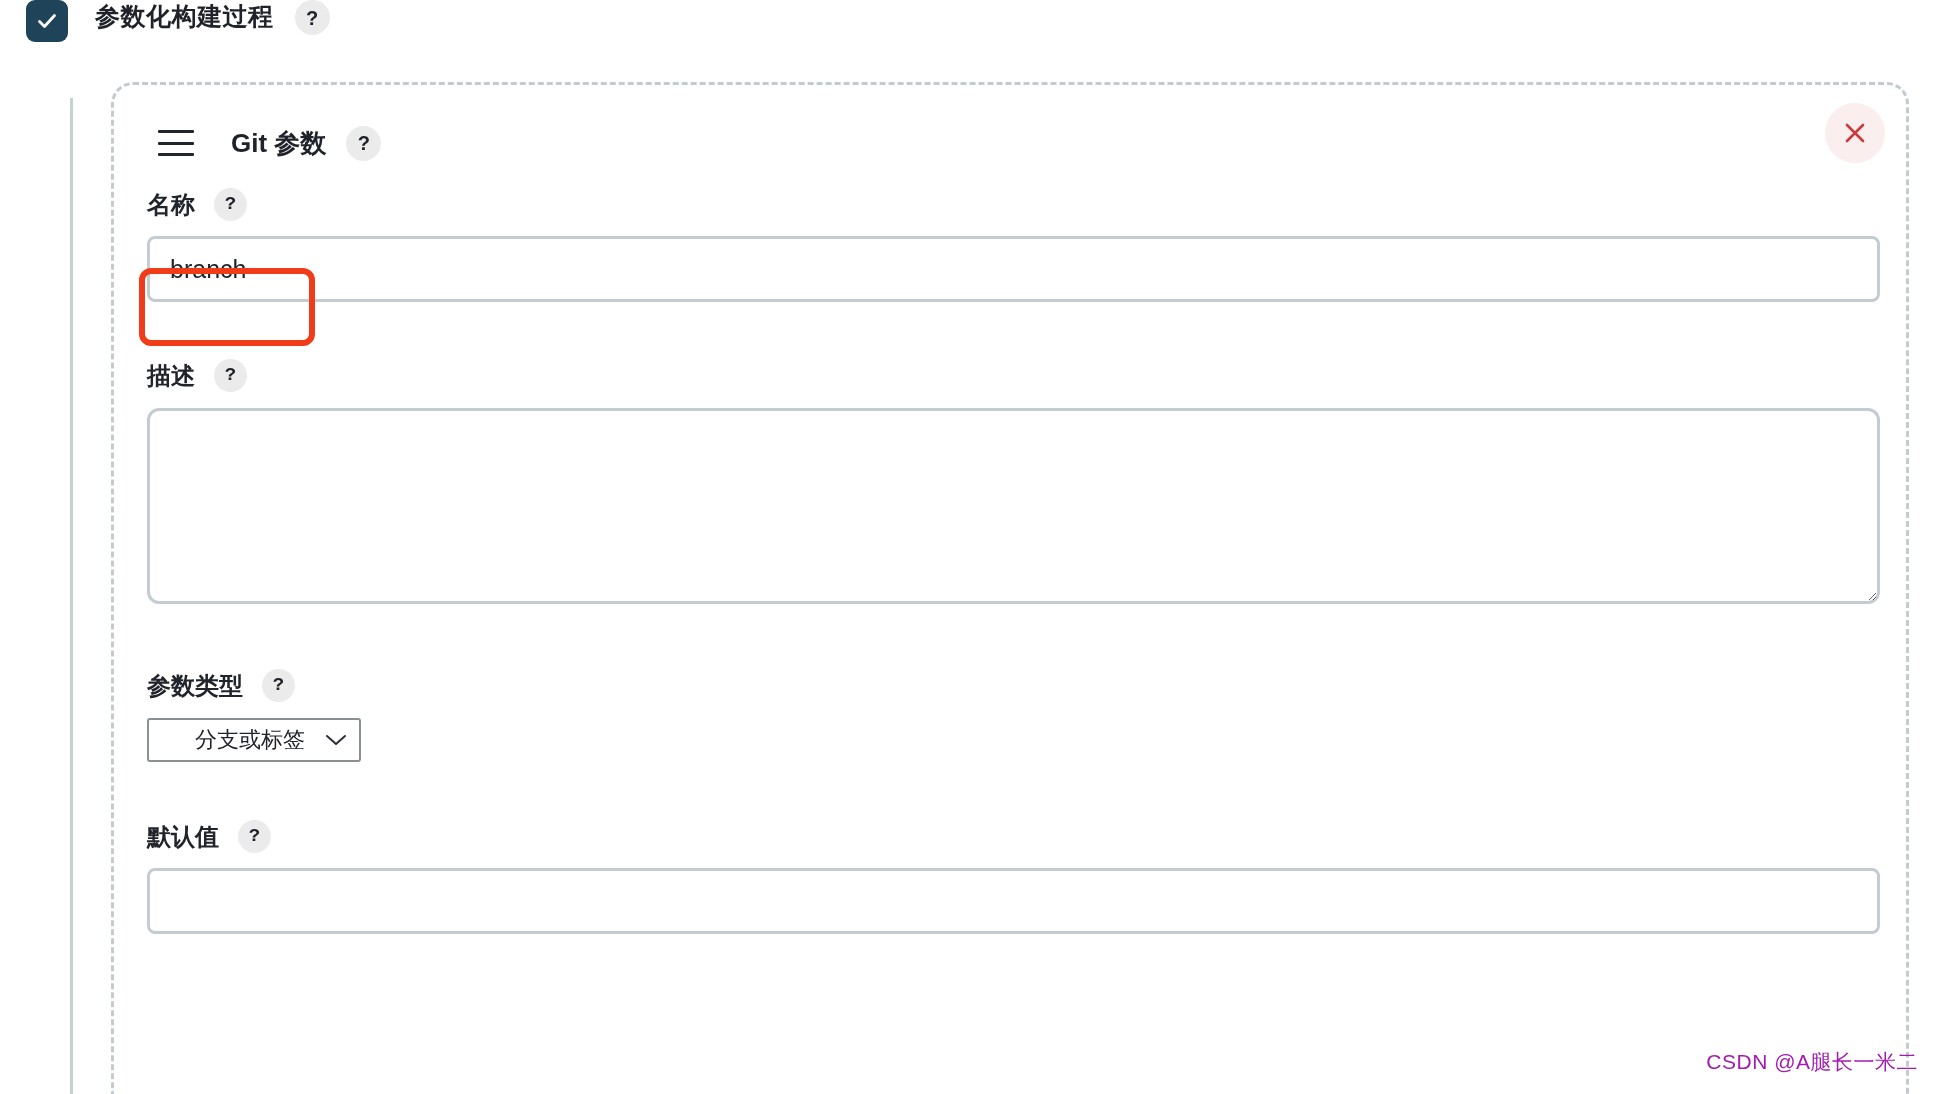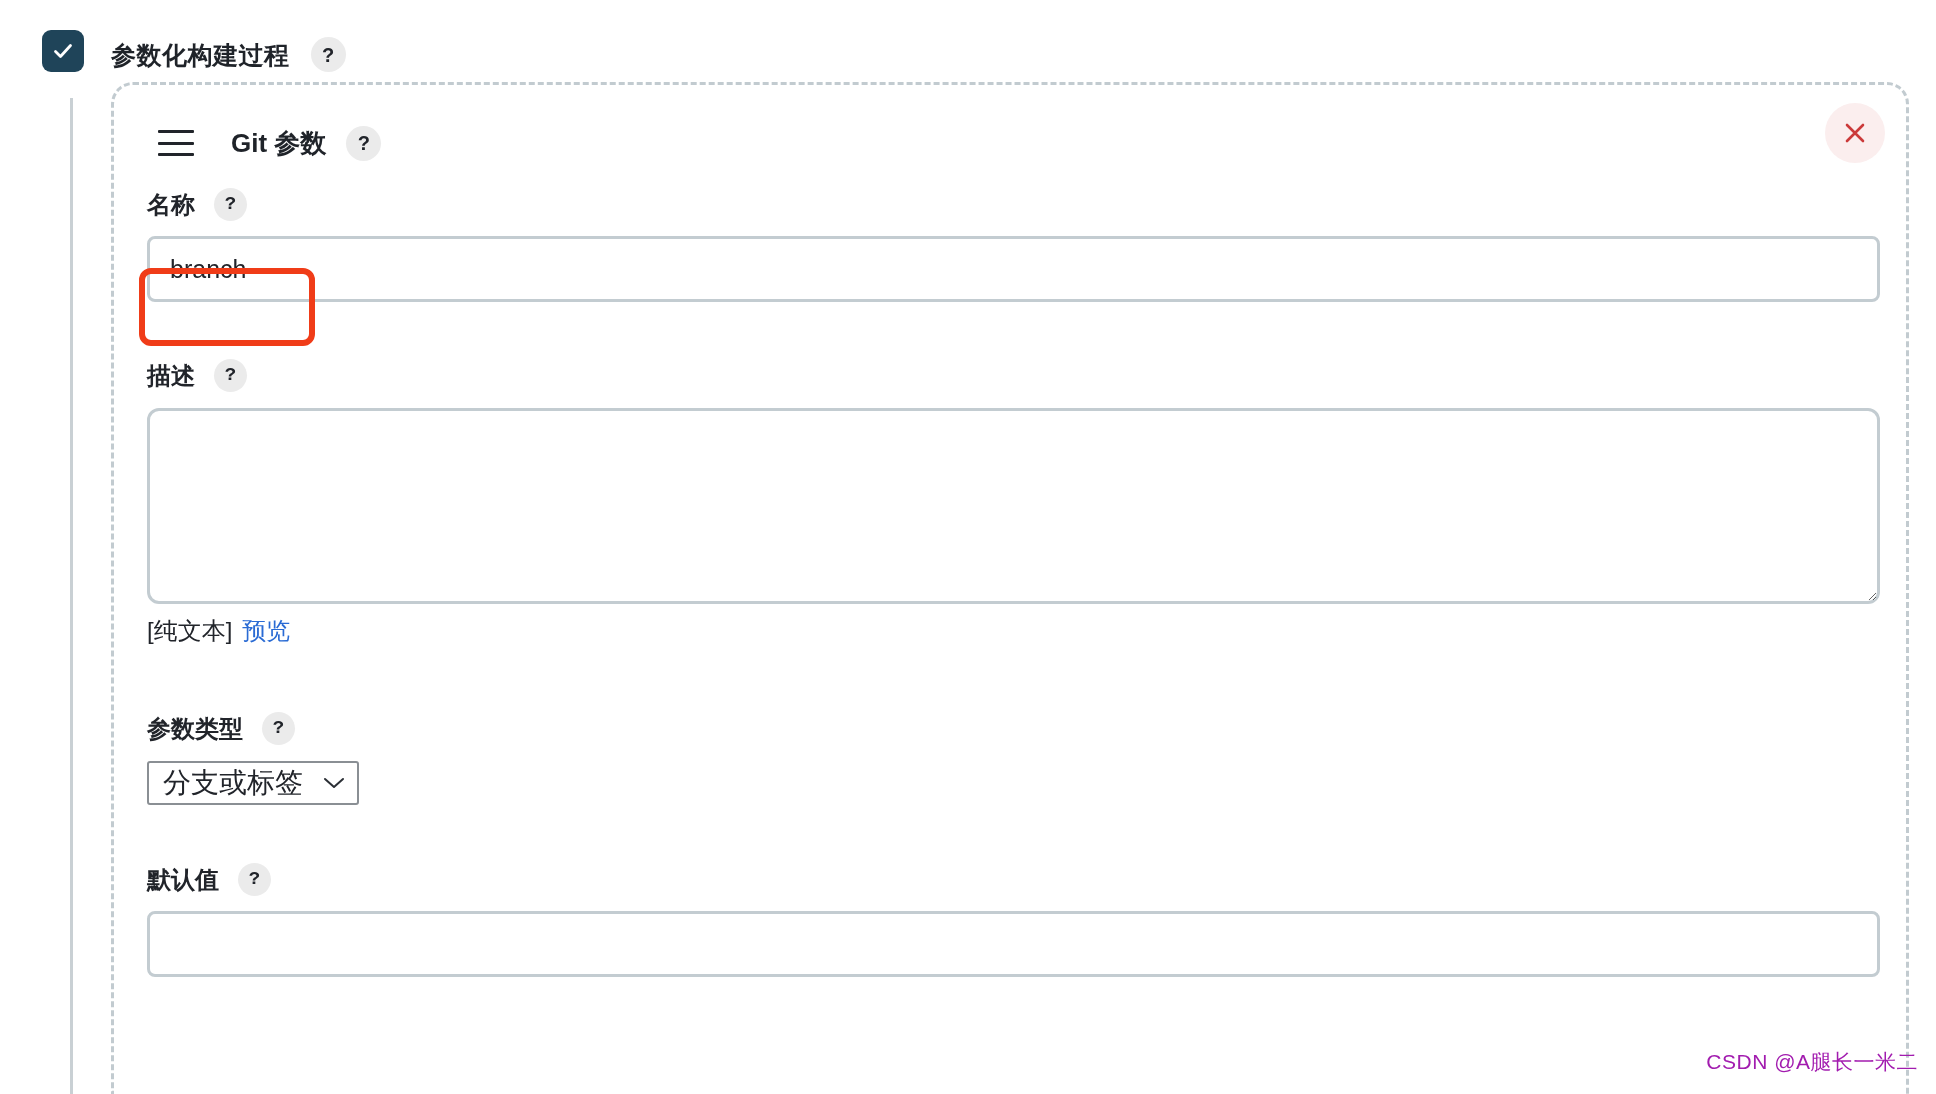--- a/index.html
+++ b/index.html
@@ -16,22 +16,22 @@
     position: relative;
   }
 
   
   .top-row {
     position: absolute;
     left: 0;
     top: 0;
     height: 72px;
     display: flex;
-    align-items: flex-end;
-    padding-left: 42px;
+    align-items: flex-start;
+    padding-left: 26px;
   }
   .checkbox {
     width: 42px;
     height: 42px;
     border-radius: 9px;
     background: #1f4459;
     display: flex;
     align-items: center;
     justify-content: center;
     flex: 0 0 auto;
@@ -214,23 +214,24 @@
     display: inline-flex;
     align-items: center;
     border: 2px solid #8a8f94;
     border-radius: 3px;
     background: #ffffff;
     padding: 0 12px 0 14px;
     cursor: pointer;
     gap: 20px;
   }
   .select-value {
-    font-size: 28px;
-    color: #21242a;
-    white-space: nowrap;
+    font-size: 22px;
+    color: #21242a;
+    white-space: nowrap;
+    margin-left: 32px;
   }
   .chev { display: block; flex: 0 0 auto; }
 
   
   .gap-a { height: 50px; }
   .gap-b { height: 58px; }
   .gap-c { height: 51px; }
 
   
   .annotation-box {
@@ -300,24 +301,20 @@
     </div>
 
     <div class="gap-a"></div>
 
     <div class="field">
       <div class="field-label-row">
         <span class="field-label">描述</span>
         <span class="help-badge">?</span>
       </div>
       <textarea class="text-area" placeholder="" style=""></textarea>
-      <div class="preview-row">
-        <span>[纯文本]</span>
-        <a class="preview-link">预览</a>
-      </div>
     </div>
 
     <div class="gap-b"></div>
 
     <div class="field">
       <div class="field-label-row">
         <span class="field-label">参数类型</span>
         <span class="help-badge">?</span>
       </div>
       <div class="select-box">

